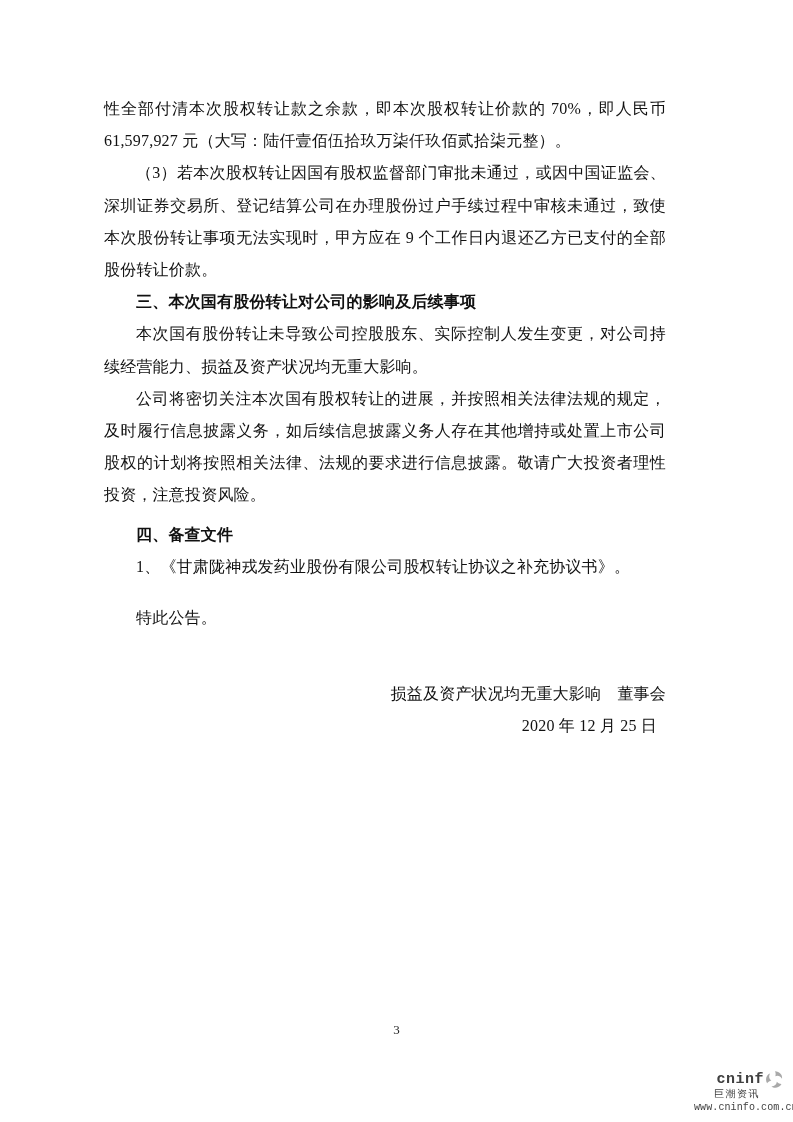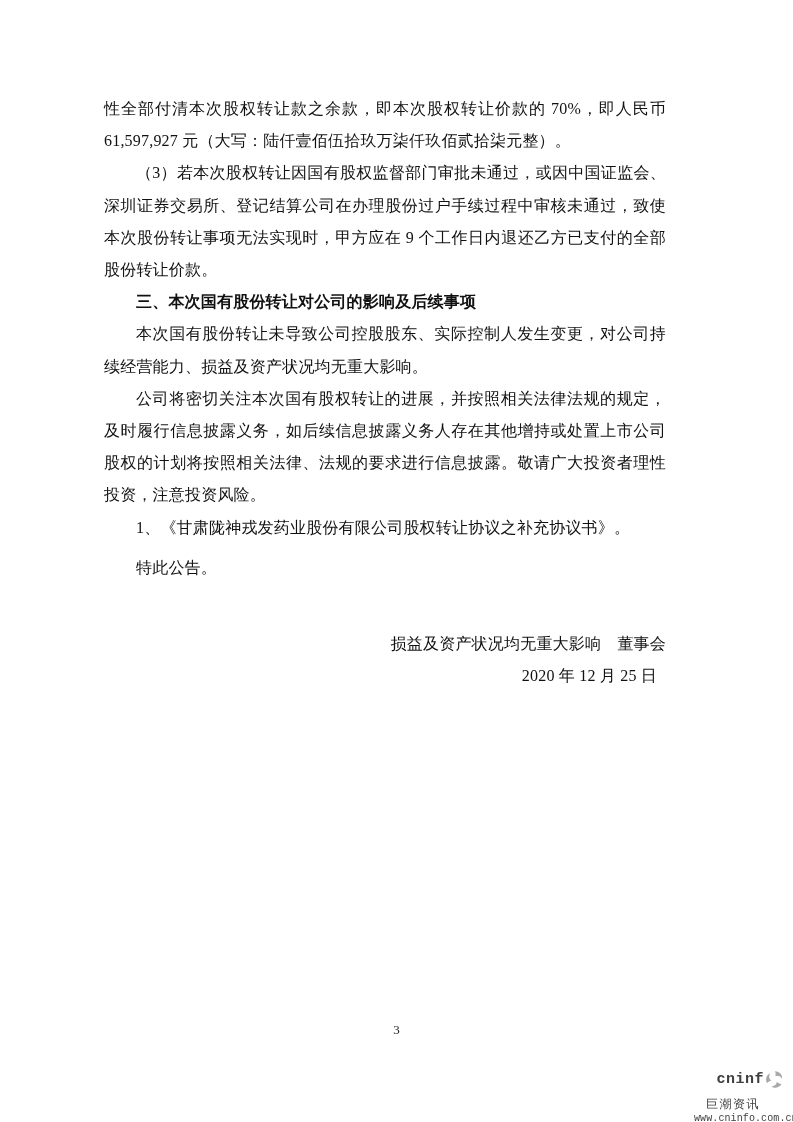--- a/index.html
+++ b/index.html
@@ -29,21 +29,21 @@
   }
   .para { margin: 0; }
   .para.body { text-indent: 2em; }
   .para.body-noindent { text-indent: 0; }
   .para.heading {
     font-weight: bold;
     text-indent: 2em;
     text-align: left;
   }
   .para.heading-spaced { margin-top: 7px; }
-  .para.spaced { margin-top: 8px; }
+  .para.spaced { margin-top: 19px; }
   .para.signature {
     text-indent: 0;
     text-align: right;
     margin-top: 44px;
   }
   .para.date {
     text-indent: 0;
     text-align: right;
     padding-right: 9px;
   }
@@ -76,43 +76,44 @@
     font-weight: bold;
     font-size: 15px;
     letter-spacing: 0.5px;
   }
   .cninfo .swirl {
     width: 19px;
     height: 19px;
     display: block;
   }
   .cninfo .name-cn {
-    font-size: 12px;
+    font-size: 10px;
     letter-spacing: 1.5px;
-    margin-top: 10px;
+    margin-top: 1px;
     padding-right: 24px;
   }
   .cninfo .url {
     font-size: 10px;
     margin-top: 3px;
     letter-spacing: 0.1px;
   }
 </style>
 </head>
 <body>
 
 <div class="page">
 
   <main class="content">
     <div>
         <div class="para body-noindent">性全部付清本次股权转让款之余款，即本次股权转让价款的 70%，即人民币 61,597,927 元（大写：陆仟壹佰伍拾玖万柒仟玖佰贰拾柒元整）。</div>
         <div class="para body">（3）若本次股权转让因国有股权监督部门审批未通过，或因中国证监会、深圳证券交易所、登记结算公司在办理股份过户手续过程中审核未通过，致使本次股份转让事项无法实现时，甲方应在 9 个工作日内退还乙方已支付的全部股份转让价款。</div>
         <div class="para heading">三、本次国有股份转让对公司的影响及后续事项</div>
         <div class="para body">本次国有股份转让未导致公司控股股东、实际控制人发生变更，对公司持续经营能力、损益及资产状况均无重大影响。</div>
         <div class="para body">公司将密切关注本次国有股权转让的进展，并按照相关法律法规的规定，及时履行信息披露义务，如后续信息披露义务人存在其他增持或处置上市公司股权的计划将按照相关法律、法规的要求进行信息披露。敬请广大投资者理性投资，注意投资风险。</div>
+        <div class="para heading heading-spaced">四、备查文件</div>
         <div class="para body">1、《甘肃陇神戎发药业股份有限公司股权转让协议之补充协议书》。</div>
         <div class="para body spaced">特此公告。</div>
         <div class="para signature">损益及资产状况均无重大影响　董事会</div>
         <div class="para date">2020 年 12 月 25 日</div>
       </div>
   </main>
 
   <div class="page-number">3</div>
 
   <div class="cninfo">

